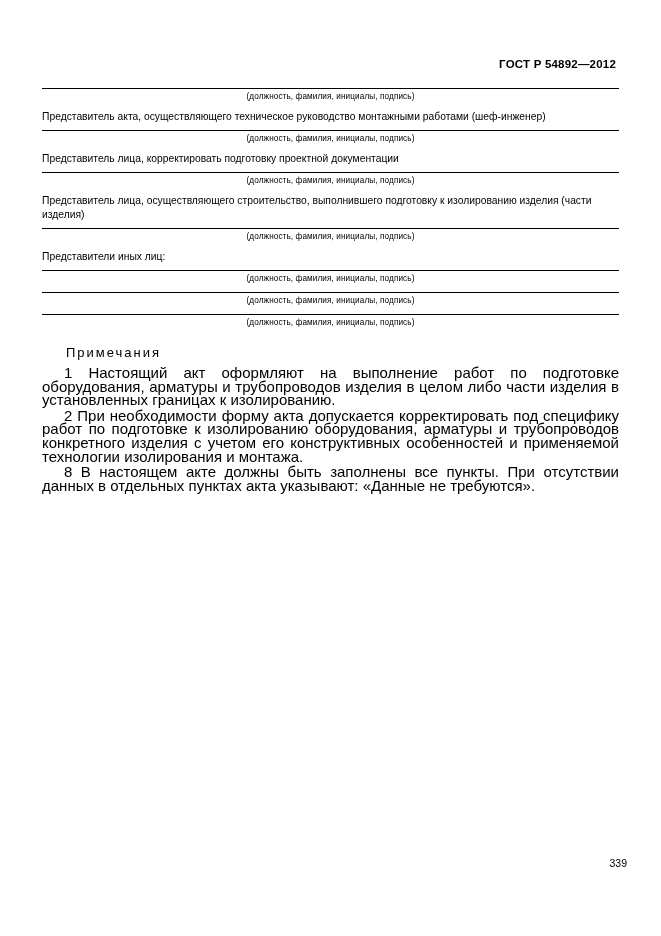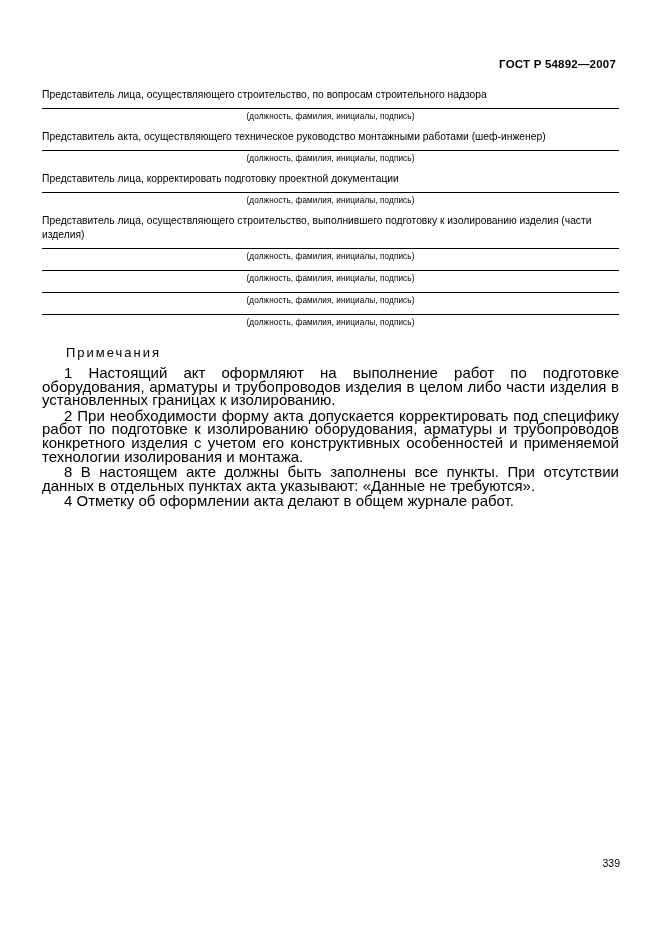--- a/index.html
+++ b/index.html
@@ -65,63 +65,62 @@
   }
   .note .ind {
     display: inline-block;
     width: 22px;
   }
   .note-para {
     margin-bottom: 2px;
   }
   .page-number {
     position: absolute;
-    right: 41px;
+    right: 34px;
     bottom: 67px;
     font-size: 10.5px;
   }
 </style>
 </head>
 <body>
 
 <div class="page">
 
-  <div class="header">ГОСТ Р 54892—2007</div>
+  <div class="header">ГОСТ Р 54892—2012</div>
 
   <div class="content">
 
-    <div class="row-label">Представитель лица, осуществляющего строительство, по вопросам строительного надзора</div>
     <div class="rule"></div>
     <div class="caption">(должность, фамилия, инициалы, подпись)</div>
 
     <div class="row-label">Представитель акта, осуществляющего техническое руководство монтажными работами (шеф-инженер)</div>
     <div class="rule"></div>
     <div class="caption">(должность, фамилия, инициалы, подпись)</div>
 
     <div class="row-label">Представитель лица, корректировать подготовку проектной документации</div>
     <div class="rule"></div>
     <div class="caption">(должность, фамилия, инициалы, подпись)</div>
 
     <div class="row-label">Представитель лица, осуществляющего строительство, выполнившего подготовку к изолированию изделия (части изделия)</div>
     <div class="rule"></div>
     <div class="caption">(должность, фамилия, инициалы, подпись)</div>
 
+    <div class="row-label">Представители иных лиц:</div>
     <div class="rule"></div>
     <div class="caption">(должность, фамилия, инициалы, подпись)</div>
 
     <div class="rule"></div>
     <div class="caption">(должность, фамилия, инициалы, подпись)</div>
 
     <div class="rule"></div>
     <div class="caption">(должность, фамилия, инициалы, подпись)</div>
 
     <div class="notes-title">Примечания</div>
 
     <div class="note note-para"><span class="ind"></span><span>1  Настоящий акт оформляют на выполнение работ по подготовке оборудования, арматуры и трубопроводов изделия в целом либо части изделия в установленных границах к изолированию.</span></div>
     <div class="note note-para"><span class="ind"></span><span>2  При необходимости форму акта допускается корректировать под специфику работ по подготовке к изолированию оборудования, арматуры и трубопроводов конкретного изделия с учетом его конструктивных особенностей и применяемой технологии изолирования и монтажа.</span></div>
     <div class="note note-para"><span class="ind"></span><span>8  В настоящем акте должны быть заполнены все пункты. При отсутствии данных в отдельных пунктах акта указывают: «Данные не требуются».</span></div>
-    <div class="note note-para"><span class="ind"></span><span>4  Отметку об оформлении акта делают в общем журнале работ.</span></div>
 
   </div>
 
   <div class="page-number">339</div>
 
 </div>
 
 </body></html>

